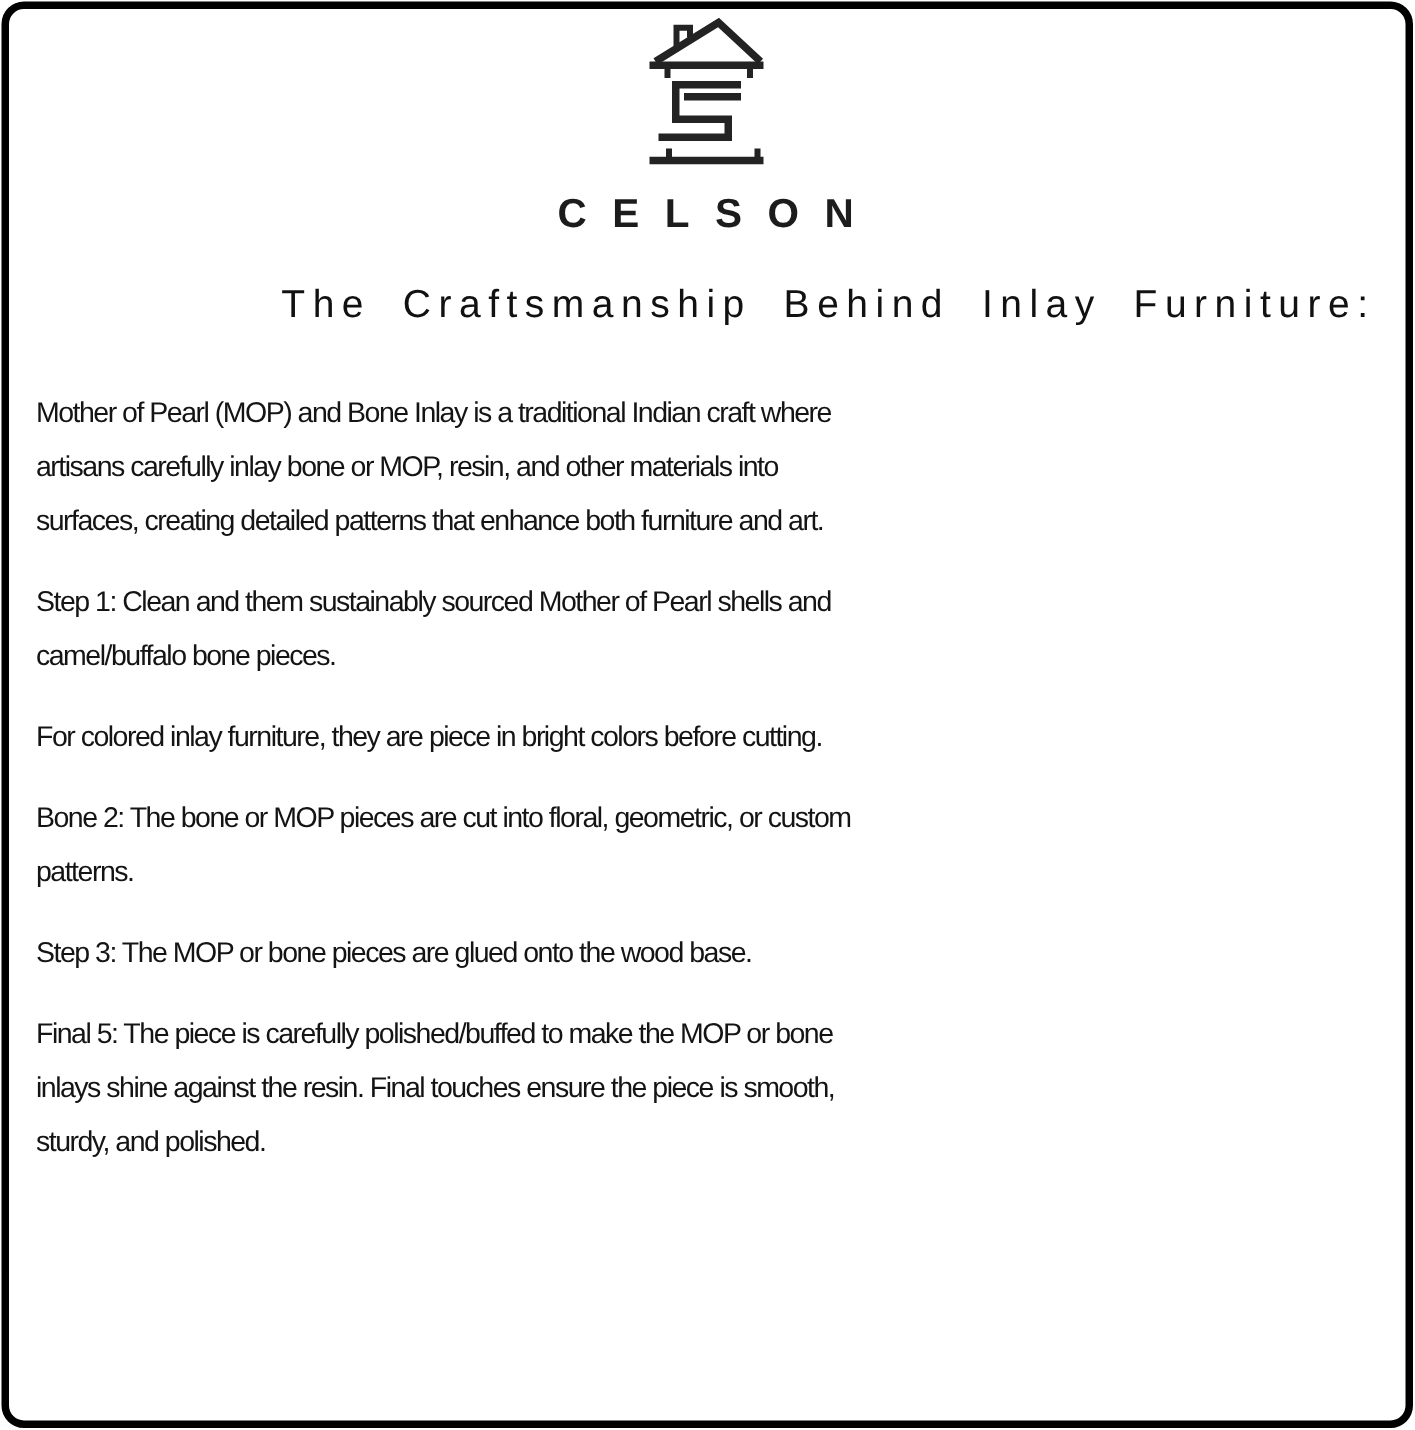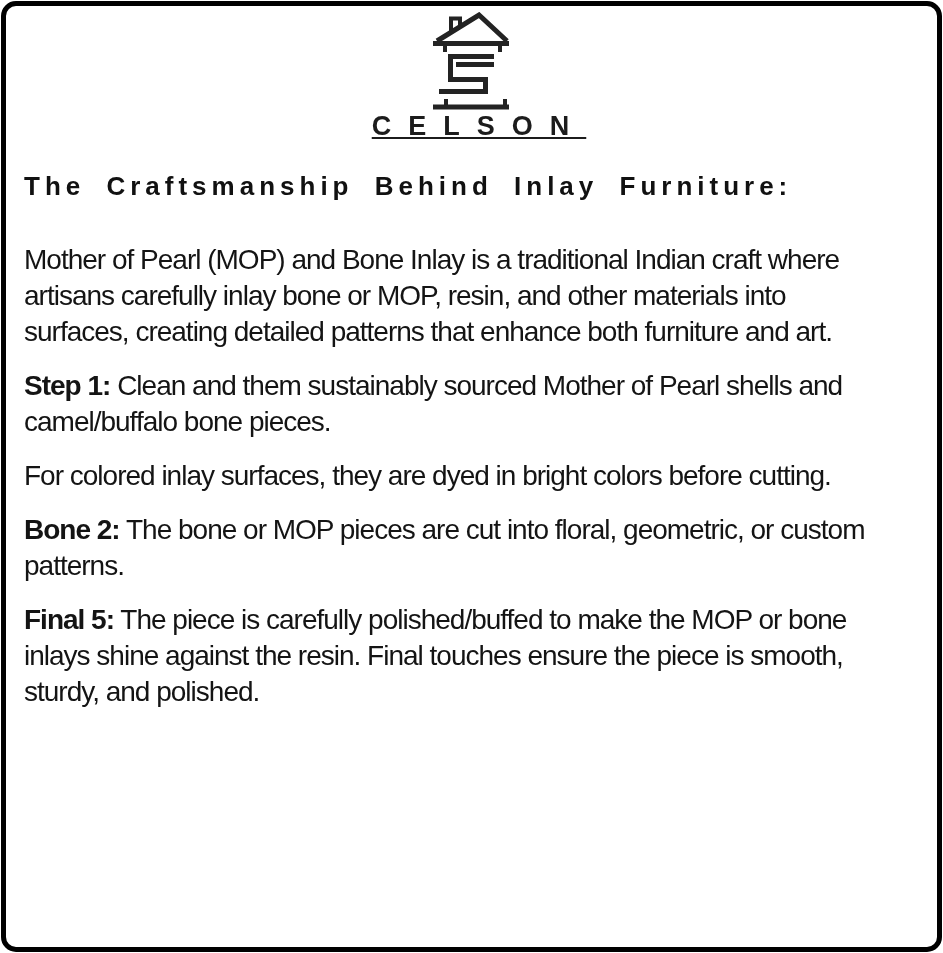--- a/index.html
+++ b/index.html
@@ -23,54 +23,54 @@
     color: #151515;
   }
   .logo-wrap {
     text-align: center;
   }
   .logo {
     display: block;
     margin: 4px auto 0 auto;
   }
   .brand {
-    margin-top: 0;
+    margin-top: 16px;
     text-align: center;
     font-size: 27px;
     font-weight: bold;
     letter-spacing: 17px;
     padding-left: 17px; 
     color: #1c1c1c;
     line-height: 32px;
     white-space: nowrap;
-    text-decoration: underline;
   }
   .heading {
     margin: 28px 0 0 0;
     font-size: 26px;
-    font-weight: bold;
+    font-weight: normal;
     letter-spacing: 5px;
     word-spacing: 9px;
     line-height: 32px;
     color: #111111;
     white-space: nowrap;
+    text-align: right;
   }
   .para {
     margin: 18px 0 0 0;
-    font-size: 28px;
+    font-size: 19px;
     line-height: 36px;
     letter-spacing: -1px;
     white-space: pre-line;
     color: #141414;
   }
   .para.first {
     margin-top: 40px;
   }
   .para strong {
-    font-weight: bold;
+    font-weight: normal;
     text-align: center;
   }
 </style>
 </head>
 <body>
 
 <div class="page">
 
   <div class="logo-wrap">
     <svg class="logo" viewBox="0 0 84 98" width="84" height="98" fill="none" stroke="#232323">
@@ -97,24 +97,25 @@
 
   <h1 class="heading">The Craftsmanship Behind Inlay Furniture:</h1>
 
   <p class="para first"><span>Mother of Pearl (MOP) and Bone Inlay is a traditional Indian craft where
 artisans carefully inlay bone or MOP, resin, and other materials into
 surfaces, creating detailed patterns that enhance both furniture and art.</span></p>
 
   <p class="para"><strong>Step 1:</strong><span> Clean and them sustainably sourced Mother of Pearl shells and
 camel/buffalo bone pieces.</span></p>
 
-  <p class="para"><span>For colored inlay surfaces, they are dyed in bright colors before cutting.</span></p>
+  <p class="para"><span>For colored inlay furniture, they are piece in bright colors before cutting.</span></p>
 
   <p class="para"><strong>Bone 2:</strong><span> The bone or MOP pieces are cut into floral, geometric, or custom
 patterns.</span></p>
 
+  <p class="para"><strong>Step 3:</strong><span> The MOP or bone pieces are glued onto the wood base.</span></p>
 
 
   <p class="para"><strong>Final 5:</strong><span> The piece is carefully polished/buffed to make the MOP or bone
 inlays shine against the resin. Final touches ensure the piece is smooth,
 sturdy, and polished.</span></p>
 
 </div>
 
 </body></html>

